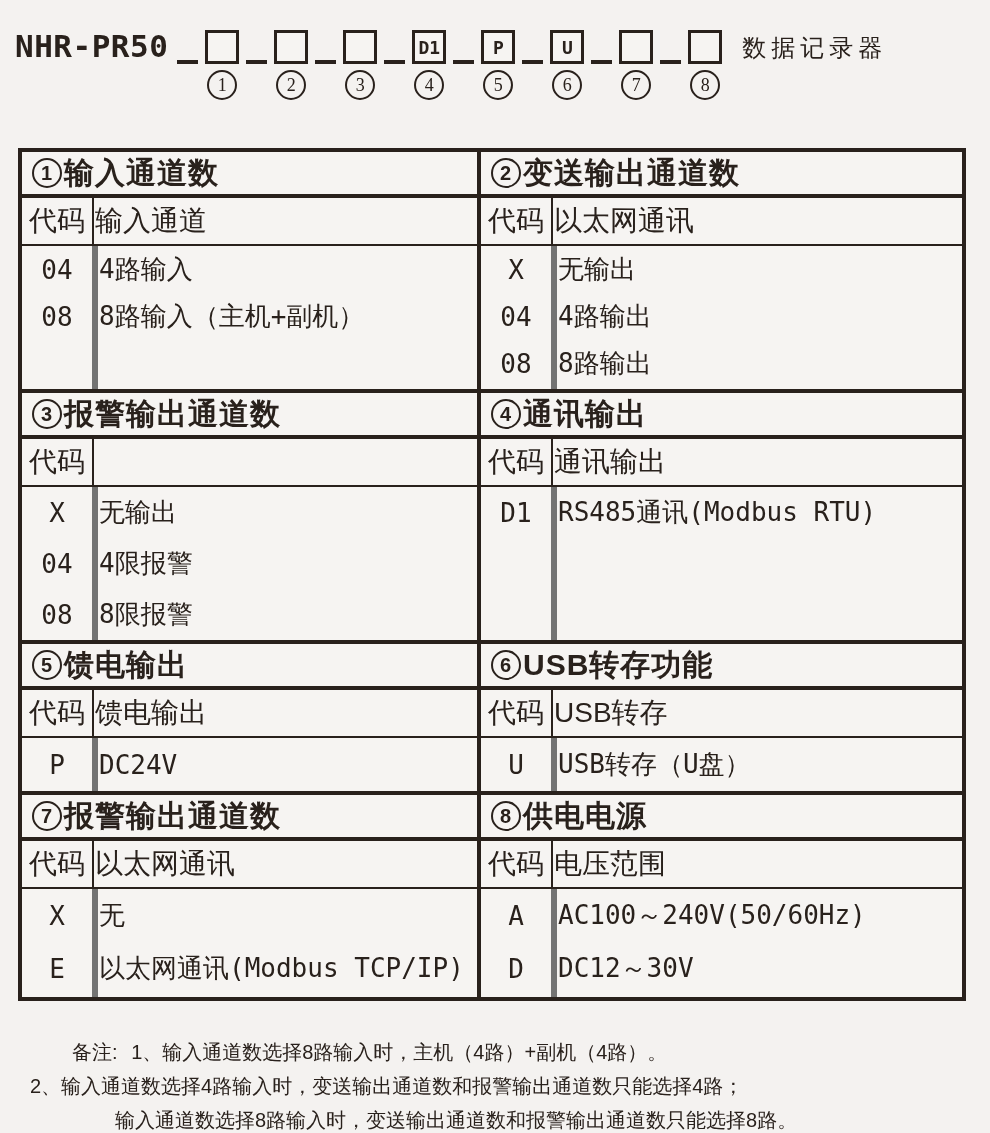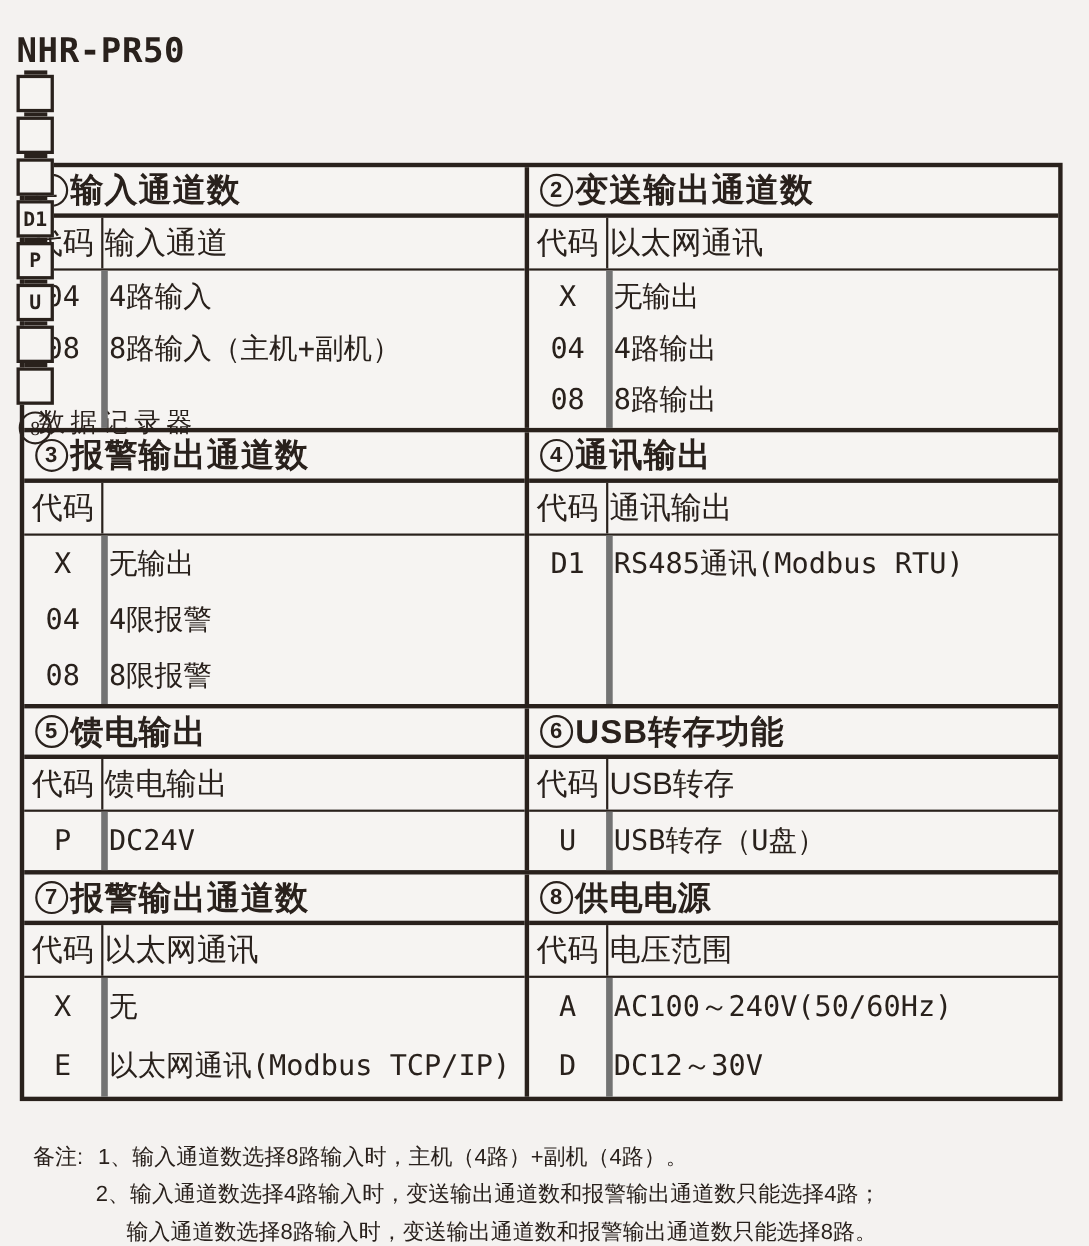--- a/index.html
+++ b/index.html
@@ -8,22 +8,22 @@
     background:#f4f2f0;
     color:#29211c;
     font-family:"Liberation Sans","DejaVu Sans",sans-serif;
     overflow:hidden;
     position:relative;
   }
 
   
   .model-header{height:92px;}
   .model-row{
-    display:flex;align-items:flex-start;
-    margin:28px 0 0 15px;height:36px;flex-direction:column;
+    display:flex;align-items:flex-end;
+    margin:28px 0 0 15px;height:36px;
   }
   .model-prefix{
     font-family:"DejaVu Sans Mono","Liberation Mono",monospace;
     font-weight:bold;font-size:31px;letter-spacing:0.5px;margin-right:2px;
     white-space:nowrap;
   }
   .dash{width:21px;height:4px;background:#29211c;margin:0 7px;flex:none;}
   .slot{
     flex:none;position:relative;
     width:28px;height:28px;border:3px solid #29211c;
@@ -83,22 +83,22 @@
   .row-desc{font-family:"DejaVu Sans Mono","Liberation Mono","DejaVu Sans",sans-serif;}
 
   .band.b1 .sec-body{height:143px;--rh:47px;}
   .band.b2 .sec-body{height:153px;--rh:51px;}
   .band.b3 .sec-body{height:53px;--rh:53px;}
   .band.b4 .sec-body{height:108px;--rh:53px;}
 
   
   .notes{margin:34px 0 0 30px;font-size:20px;line-height:34px;}
   .note-line{white-space:nowrap;}
-  .note-label{margin-right:8px;}
-  .ind-1{margin-left:57px;}
+  .note-label{margin-right:8px;margin-left:42px;}
+  .ind-1{}
   .ind-2{margin-left:85px;}
 </style>
 </head>
 <body>
 
 <div class="model-header">
   <div class="model-row">
     <span class="model-prefix">NHR-PR50</span>
 
     <span class="dash"></span>

